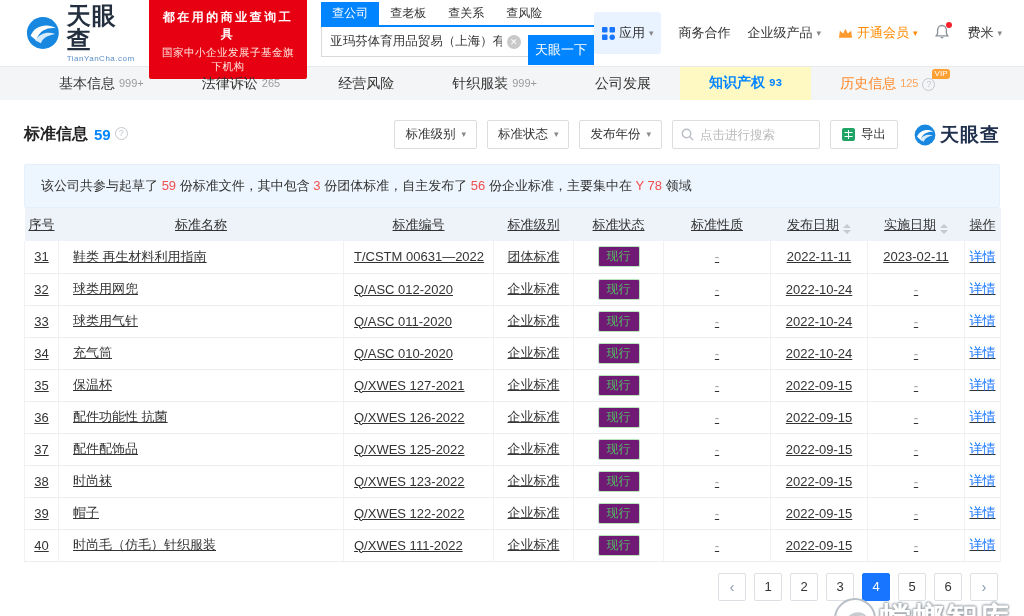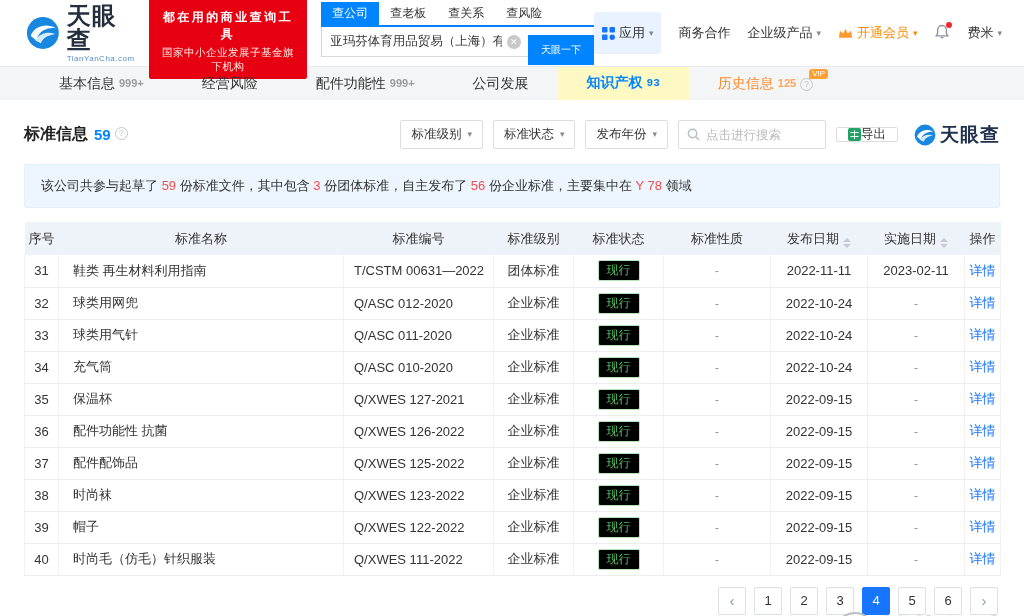--- a/index.html
+++ b/index.html
@@ -19,74 +19,74 @@
   .search-block { margin-left:14px; width:316px; }
   .search-tabs { display:flex; border-bottom:2px solid #0084ff; }
   .stab { font-size:12px; padding:3px 11px; cursor:pointer; color:#333; }
   .stab.active { background:#0084ff; color:#fff; }
   .search-row { display:flex; }
   .search-input-wrap { position:relative; flex:1; }
   .search-input { width:100%; height:30px; border:1px solid #d9d9d9; border-right:none; border-top:none;
     padding:0 26px 0 8px; font-size:12.5px; color:#333; outline:none; }
   .clear-ic { position:absolute; right:7px; top:8px; width:14px; height:14px; border-radius:50%;
     background:#c9c9c9; color:#fff; font-size:9px; line-height:14px; text-align:center; cursor:pointer; }
-  .search-btn { width:66px; height:30px; background:#0084ff; color:#fff; font-size:10px; border:none; cursor:pointer;margin-top:8px; }
+  .search-btn { width:66px; height:30px; background:#0084ff; color:#fff; font-size:13px; border:none; cursor:pointer;margin-top:8px; }
 
   .top-menu { margin-left:auto; display:flex; align-items:center; gap:17px; font-size:13px; white-space:nowrap; }
   .menu-item { display:flex; align-items:center; gap:4px; cursor:pointer; color:#333; }
   .apps-pill { background:#e9f3ff; border-radius:3px; padding:12px 8px; }
   .caret { font-size:9px; color:#888; }
   .vip-link { color:#ff8a00; }
   .vip-link .caret { color:#ff8a00; }
   .bell-wrap { position:relative; cursor:pointer; }
   .bell-dot { position:absolute; top:-2px; right:-2px; width:6px; height:6px; border-radius:50%; background:#f5222d; }
 
   
   .nav-strip { height:34px; background:#f4f5f6; border-top:1px solid #e9e9e9; display:flex; padding-left:30px; }
   .ntab { position:relative; padding:0 29px; line-height:33px; font-size:14px; cursor:pointer; color:#333; }
   .ntab.active { background:#fef9c3;font-family:Liberation Mono, monospace; }
   .ntab.active .ntab-label, .ntab.active .ntab-count { color:#0084ff; font-weight:bold; }
-  .ntab-count { font-size:11px; color:#9b9b9b; margin-left:4px; position:relative; top:-1px; font-weight:bold; }
+  .ntab-count { font-size:11px; color:#9b9b9b; margin-left:4px; position:relative; top:-1px; font-weight:normal; }
   .ntab.vip .ntab-label { color:#ff8a2b;margin-top:20px; }
   .ntab.vip .ntab-count { color:#ffa45c; }
   .vip-badge { position:absolute; top:2px; right:14px; background:#ffa033; color:#fff; font-size:8px;
     line-height:10px; padding:0 3px; border-radius:3px 3px 3px 0; font-weight:normal; }
   .qmark { display:inline-block; width:13px; height:13px; border:1px solid #c3c7cd; border-radius:50%;
     color:#c3c7cd; font-size:9px; line-height:11px; text-align:center; margin-left:4px; position:relative; top:-1px; }
 
   
   .content { padding:0 24px; position:relative; }
   .section-row { margin-top:20px; display:flex; align-items:center; }
   .sec-title { font-size:16px; font-weight:bold; color:#222; }
   .sec-count { font-size:15px; font-weight:bold; color:#0084ff; margin-left:6px; }
   .sec-right { margin-left:auto; display:flex; align-items:center; gap:10px; }
   .drop-btn { height:29px; line-height:27px; border:1px solid #ddd; border-radius:2px; background:#fff;
     padding:0 10px; font-size:12.5px; color:#333; cursor:pointer; display:flex; align-items:center; gap:6px; }
   .mini-search { width:148px; height:29px; border:1px solid #ddd; border-radius:2px; display:flex;
     align-items:center; gap:6px; padding:0 8px; background:#fff; }
   .mini-search input { border:none; outline:none; flex:1; font-size:12.5px; color:#0369a1; width:100px; }
   .mini-search input::placeholder { color:#bbb; }
-  .export-btn { height:15px; border:1px solid #ddd; border-radius:2px; background:#fff; padding:0 11px;
-    font-size:12.5px; display:flex; align-items:center; cursor:pointer; color:#333; }
+  .export-btn { height:29px; border:1px solid #ddd; border-radius:2px; background:#fff; padding:0 11px;
+    font-size:12.5px; display:flex; align-items:center; gap:6px; cursor:pointer; color:#333; }
   .brand-mark { display:flex; align-items:center; gap:4px; margin-left:6px; }
   .brand-mark span { font-size:19px; font-weight:bold; color:#20304d; letter-spacing:1px; }
 
   .info-banner { margin-top:15px; background:#edf6ff; border:1px solid #e2f0fd; border-radius:2px;
     padding:12px 16px; font-size:13px; color:#333; }
   .info-banner .red { color:#f24e4e; }
 
   
-  table { margin-top:14px; width:976px; border-collapse:collapse; table-layout:fixed; }
+  table { margin-top:0; width:976px; border-collapse:collapse; table-layout:fixed;text-decoration:underline; }
   thead th { background:#eef3f9; height:33px; font-size:13px; font-weight:normal; color:#333; text-align:center; }
   tbody td { height:32px; border-bottom:1px solid #ededed; border-right:1px solid #f2f2f2; font-size:13px;
     color:#333; text-align:center; overflow:hidden; white-space:nowrap; }
   tbody tr td:first-child { border-left:1px solid #f2f2f2; }
   td.al { text-align:left; padding-left:14px; }
   td.al2 { text-align:left; padding-left:10px; }
-  .badge { display:inline-block; padding:2px 8px; font-size:12px; color:#56bf62; background:#000000;
+  .badge { display:inline-block; padding:2px 8px; font-size:12px; color:#56bf62; background:#701a75;
     border:1px solid #b4e6ba; border-radius:2px; line-height:15px; }
   .detail-link { color:#1775ff; cursor:pointer; }
   .dash { color:#999; }
   .sort { display:inline-flex; flex-direction:column; gap:2px; margin-left:4px; vertical-align:1px; cursor:pointer; }
   .sort i { display:block; width:0; height:0; border-left:4px solid transparent; border-right:4px solid transparent; }
   .sort .up { border-bottom:4px solid #c5cad2; }
   .sort .down { border-top:4px solid #c5cad2; }
 
   
   .pagination { margin-top:11px; display:flex; justify-content:flex-end; gap:8px; padding-right:2px; }
@@ -174,22 +174,23 @@
     </div>
     <div class="menu-item">
       <span>费米</span>
       <span class="caret">▾</span>
     </div>
   </div>
 </div>
 
 <div class="nav-strip">
     <div class="ntab"><span class="ntab-label">基本信息</span><span class="ntab-count">999+</span></div>
+    <div class="ntab"><span class="ntab-label">法律诉讼</span><span class="ntab-count">265</span></div>
     <div class="ntab"><span class="ntab-label">经营风险</span></div>
-    <div class="ntab"><span class="ntab-label">配件功能性</span><span class="ntab-count">999+</span></div>
+    <div class="ntab"><span class="ntab-label">针织服装</span><span class="ntab-count">999+</span></div>
     <div class="ntab"><span class="ntab-label">公司发展</span></div>
     <div class="ntab active"><span class="ntab-label">知识产权</span><span class="ntab-count">93</span></div>
     <div class="ntab vip"><span class="ntab-label">历史信息</span><span class="ntab-count">125</span><span class="qmark">?</span><span class="vip-badge">VIP</span></div>
   </div>
 
 <div class="content">
 
   <div class="section-row">
     <span class="sec-title">标准信息</span>
     <span class="sec-count">59</span>

